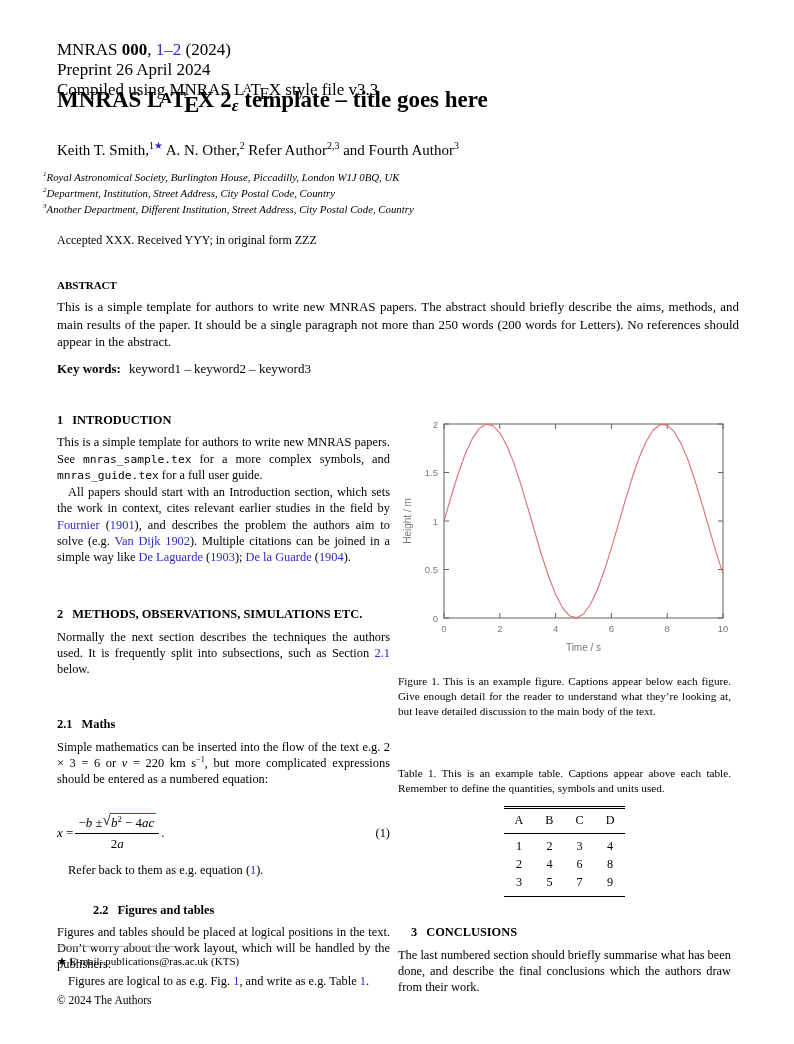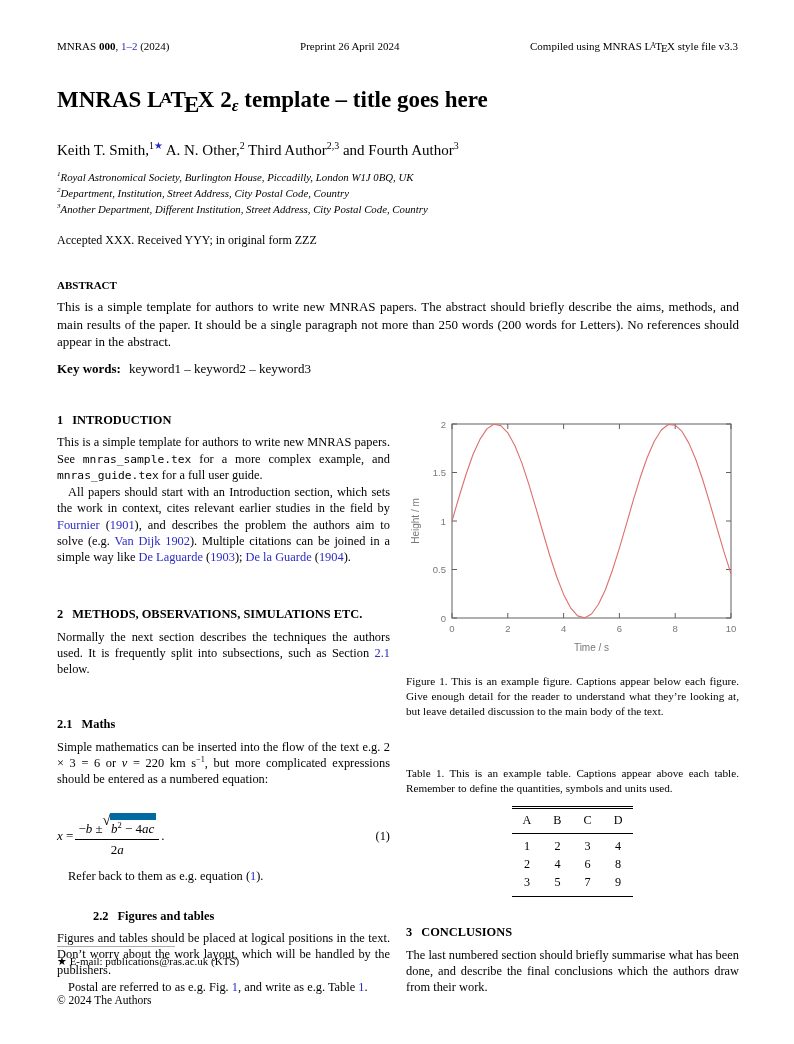--- a/index.html
+++ b/index.html
@@ -1,47 +1,47 @@
 <!DOCTYPE html>
 <html><head>
 <meta charset="utf-8">
 <style>
   html,body{margin:0;padding:0;background:#fff;}
   .page{position:relative;width:794px;height:1044px;background:#fff;overflow:hidden;
         font-family:"Liberation Serif",serif;color:#000;}
 
   
   .runhead{position:absolute;top:40px;left:57px;width:681px;display:flex;
-           justify-content:space-between;font-size:11px;}
+           justify-content:space-between;font-size:17px;flex-direction:column;}
 
   
   .title{position:absolute;top:87px;left:57px;width:681px;font-size:23px;font-weight:bold;}
   .authors{position:absolute;top:142px;left:57px;width:681px;font-size:15px;}
-  .affils{position:absolute;top:169px;left:57px;width:681px;font-size:10.8px;
+  .affils{position:absolute;top:169px;left:43px;width:681px;font-size:10.8px;
           font-style:italic;line-height:1.5;}
   .dates{position:absolute;top:233px;left:57px;font-size:12px;}
 
   
   .abstract{position:absolute;top:279px;left:57px;width:682px;}
   .abstract .abs-head{font-size:11px;font-weight:bold;margin:0 0 7px 0;}
   .abstract p{margin:0;font-size:13px;line-height:1.35;text-align:justify;}
   .keywords{margin-top:10px;font-size:13px;}
   .keywords .kw-label{font-weight:bold;margin-right:8px;text-align:center;}
 
   
-  .cols{position:absolute;top:412px;left:57px;width:682px;display:flex;gap:8px;justify-content:space-between;}
+  .cols{position:absolute;top:412px;left:57px;width:682px;display:flex;gap:8px;}
   .col{width:333px;font-size:12.4px;line-height:1.31;text-align:justify;}
   .sec{font-size:12.4px;font-weight:bold;margin:0;text-align:left;}
   .sec .sec-num{margin-right:9px;}
   .col p{margin:6px 0 0 0;}
   .col p.ind{margin:0;text-indent:11px;}
   .mt-s2{margin-top:41px;}
   .mt-s21{margin-top:39px;}
   .mt-s22{margin-top:23px;margin-left:36px;}
-  .mt-s3{margin-top:27px;}
+  .mt-s3{margin-top:27px;margin-left:13px;}
 
   
   .link{color:#2b2bc4;}
   .mono{font-family:"DejaVu Sans Mono","Liberation Mono",monospace;font-size:91%;}
   .sup{vertical-align:super;font-size:66%;line-height:0;}
   .it{font-style:italic;}
   .b{font-weight:bold;}
   .lgA{font-size:68%;vertical-align:0.28em;margin-left:-0.12em;margin-right:-0.08em;}
   .lgE{vertical-align:-0.21em;margin-left:-0.09em;margin-right:-0.06em;}
   .lgEps{font-style:italic;font-size:72%;vertical-align:-0.25em;}
@@ -49,21 +49,21 @@
   
   .equation{display:flex;justify-content:space-between;align-items:center;
             margin:26px 0 10px 0;font-size:13px;}
   .eq-body{display:inline-flex;align-items:center;}
   .frac{display:inline-flex;flex-direction:column;align-items:center;margin:0 2px;}
   .frac .num-row{display:inline-flex;align-items:flex-end;border-bottom:1px solid #000;
                  padding:0 3px 2px 3px;}
   .frac .den{padding-top:1px;}
   .sqrt{display:inline-flex;align-items:flex-start;}
   .rad-sign{font-size:116%;line-height:1;margin-right:-1px;}
-  .radicand{border-top:7px solid #0369a1;padding:0 2px 0 1px;}
+  .radicand{border-top:1px solid #0369a1;padding:0 2px 0 1px;}
   .eq-no{font-size:12.4px;}
 
   
   .figure{display:block;}
   .chart-svg{display:block;}
   .tick{font-family:"Liberation Sans",sans-serif;font-size:9.5px;fill:#787878;}
   .axis-label{font-family:"Liberation Sans",sans-serif;font-size:10px;fill:#787878;}
   .caption{margin-top:10px;font-size:11.2px;line-height:1.33;text-align:justify;}
   .caption .cap-label{font-weight:normal;}
   .tbl-caption{margin-top:47px;}
@@ -87,41 +87,41 @@
 
 <div class="page">
 
   <div class="runhead">
     <span><span>MNRAS </span><span class="b">000</span><span>, </span><span class="link">1–2</span><span> (2024)</span></span>
     <span>Preprint 26 April 2024</span>
     <span><span>Compiled using MNRAS L</span><span class="lgA">A</span><span>T</span><span class="lgE">E</span><span>X style file v3.3</span></span>
   </div>
 
   <div class="title"><span>MNRAS L</span><span class="lgA">A</span><span>T</span><span class="lgE">E</span><span>X 2</span><span class="lgEps">ε</span><span> template – title goes here</span></div>
-  <div class="authors"><span>Keith T. Smith,</span><span class="sup">1</span><span class="sup link">★</span><span> A. N. Other,</span><span class="sup">2</span><span> Third Author</span><span class="sup">2,3</span><span> and Fourth Author</span><span class="sup">3</span></div>
+  <div class="authors"><span>Keith T. Smith,</span><span class="sup">1</span><span class="sup link">★</span><span> A. N. Other,</span><span class="sup">2</span><span> Refer Author</span><span class="sup">2,3</span><span> and Fourth Author</span><span class="sup">3</span></div>
   <div class="affils">
     <div><span class="sup">1</span><span>Royal Astronomical Society, Burlington House, Piccadilly, London W1J 0BQ, UK</span></div>
     <div><span class="sup">2</span><span>Department, Institution, Street Address, City Postal Code, Country</span></div>
     <div><span class="sup">3</span><span>Another Department, Different Institution, Street Address, City Postal Code, Country</span></div>
   </div>
   <div class="dates">Accepted XXX. Received YYY; in original form ZZZ</div>
 
   <div class="abstract">
     <div class="abs-head">ABSTRACT</div>
     <p>This is a simple template for authors to write new MNRAS papers. The abstract should briefly describe the aims, methods, and main results of the paper. It should be a single paragraph not more than 250 words (200 words for Letters). No references should appear in the abstract.</p>
     <div class="keywords">
       <span class="kw-label">Key words:</span><span>keyword1 – keyword2 – keyword3</span>
     </div>
   </div>
 
   <div class="cols">
 
     <div class="col">
       <h3 class="sec"><span class="sec-num">1</span><span>INTRODUCTION</span></h3>
-      <p><span>This is a simple template for authors to write new MNRAS papers. See </span><span class="mono">mnras_sample.tex</span><span> for a more complex example, and </span><span class="mono">mnras_guide.tex</span><span> for a full user guide.</span></p>
+      <p><span>This is a simple template for authors to write new MNRAS papers. See </span><span class="mono">mnras_sample.tex</span><span> for a more complex symbols, and </span><span class="mono">mnras_guide.tex</span><span> for a full user guide.</span></p>
       <p class="ind"><span>All papers should start with an Introduction section, which sets the work in context, cites relevant earlier studies in the field by </span><span class="link">Fournier</span><span> (</span><span class="link">1901</span><span>), and describes the problem the authors aim to solve (e.g. </span><span class="link">Van Dijk 1902</span><span>). Multiple citations can be joined in a simple way like </span><span class="link">De Laguarde</span><span> (</span><span class="link">1903</span><span>); </span><span class="link">De la Guarde</span><span> (</span><span class="link">1904</span><span>).</span></p>
 
       <h3 class="sec mt-s2"><span class="sec-num">2</span><span>METHODS, OBSERVATIONS, SIMULATIONS ETC.</span></h3>
       <p><span>Normally the next section describes the techniques the authors used. It is frequently split into subsections, such as Section </span><span class="link">2.1</span><span> below.</span></p>
 
       <h3 class="sec mt-s21"><span class="sec-num">2.1</span><span>Maths</span></h3>
       <p><span>Simple mathematics can be inserted into the flow of the text e.g. 2 × 3 = 6 or </span><span class="it">v</span><span> = 220 km s</span><span class="sup">−1</span><span>, but more complicated expressions should be entered as a numbered equation:</span></p>
 
       <div class="equation">
         <span class="eq-body">
@@ -137,21 +137,21 @@
             <span class="den"><span>2</span><span class="it">a</span></span>
           </span>
           <span>.</span>
         </span>
         <span class="eq-no">(1)</span>
       </div>
       <p class="ind"><span>Refer back to them as e.g. equation (</span><span class="link">1</span><span>).</span></p>
 
       <h3 class="sec mt-s22"><span class="sec-num">2.2</span><span>Figures and tables</span></h3>
       <p><span>Figures and tables should be placed at logical positions in the text. Don’t worry about the work layout, which will be handled by the publishers.</span></p>
-      <p class="ind"><span>Postal are referred to as e.g. Fig. </span><span class="link">1</span><span>, and write as e.g. Table </span><span class="link">1</span><span>.</span></p>
+      <p class="ind"><span>Figures are logical to as e.g. Fig. </span><span class="link">1</span><span>, and write as e.g. Table </span><span class="link">1</span><span>.</span></p>
     </div>
 
     <div class="col">
       <div class="figure">
         <svg class="chart-svg" width="335" height="252" viewBox="0 0 335 252" xmlns="http://www.w3.org/2000/svg">
             <rect x="46" y="12" width="279" height="194" fill="none" stroke="#606060" stroke-width="1"></rect>
             <line x1="46" y1="206" x2="46" y2="201" stroke="#606060"></line>
             <line x1="46" y1="12" x2="46" y2="17" stroke="#606060"></line>
             <text x="46" y="220" text-anchor="middle" class="tick">0</text>
             <line x1="101.80000000000001" y1="206" x2="101.80000000000001" y2="201" stroke="#606060"></line>

